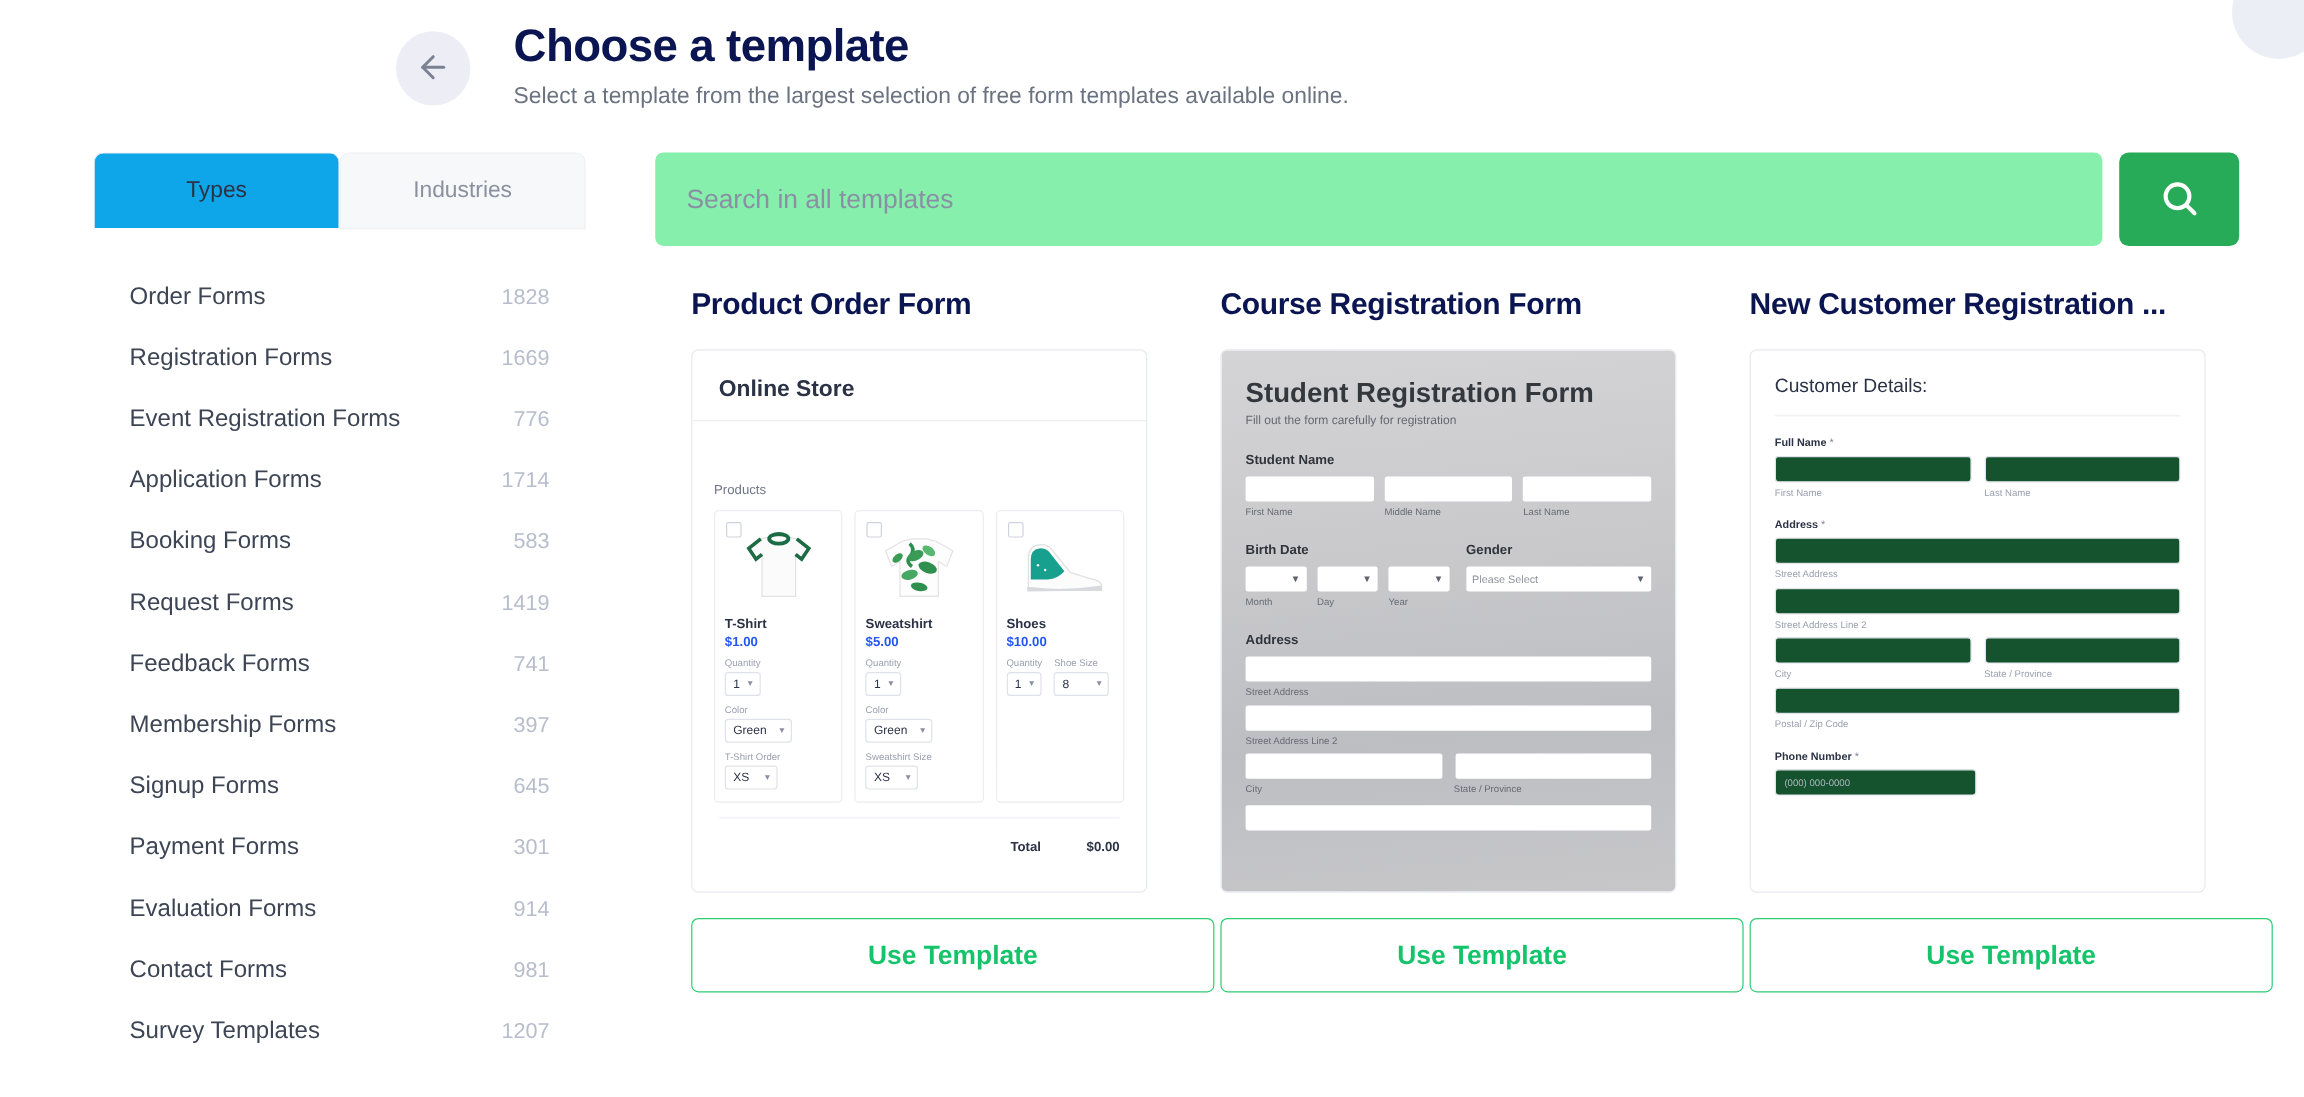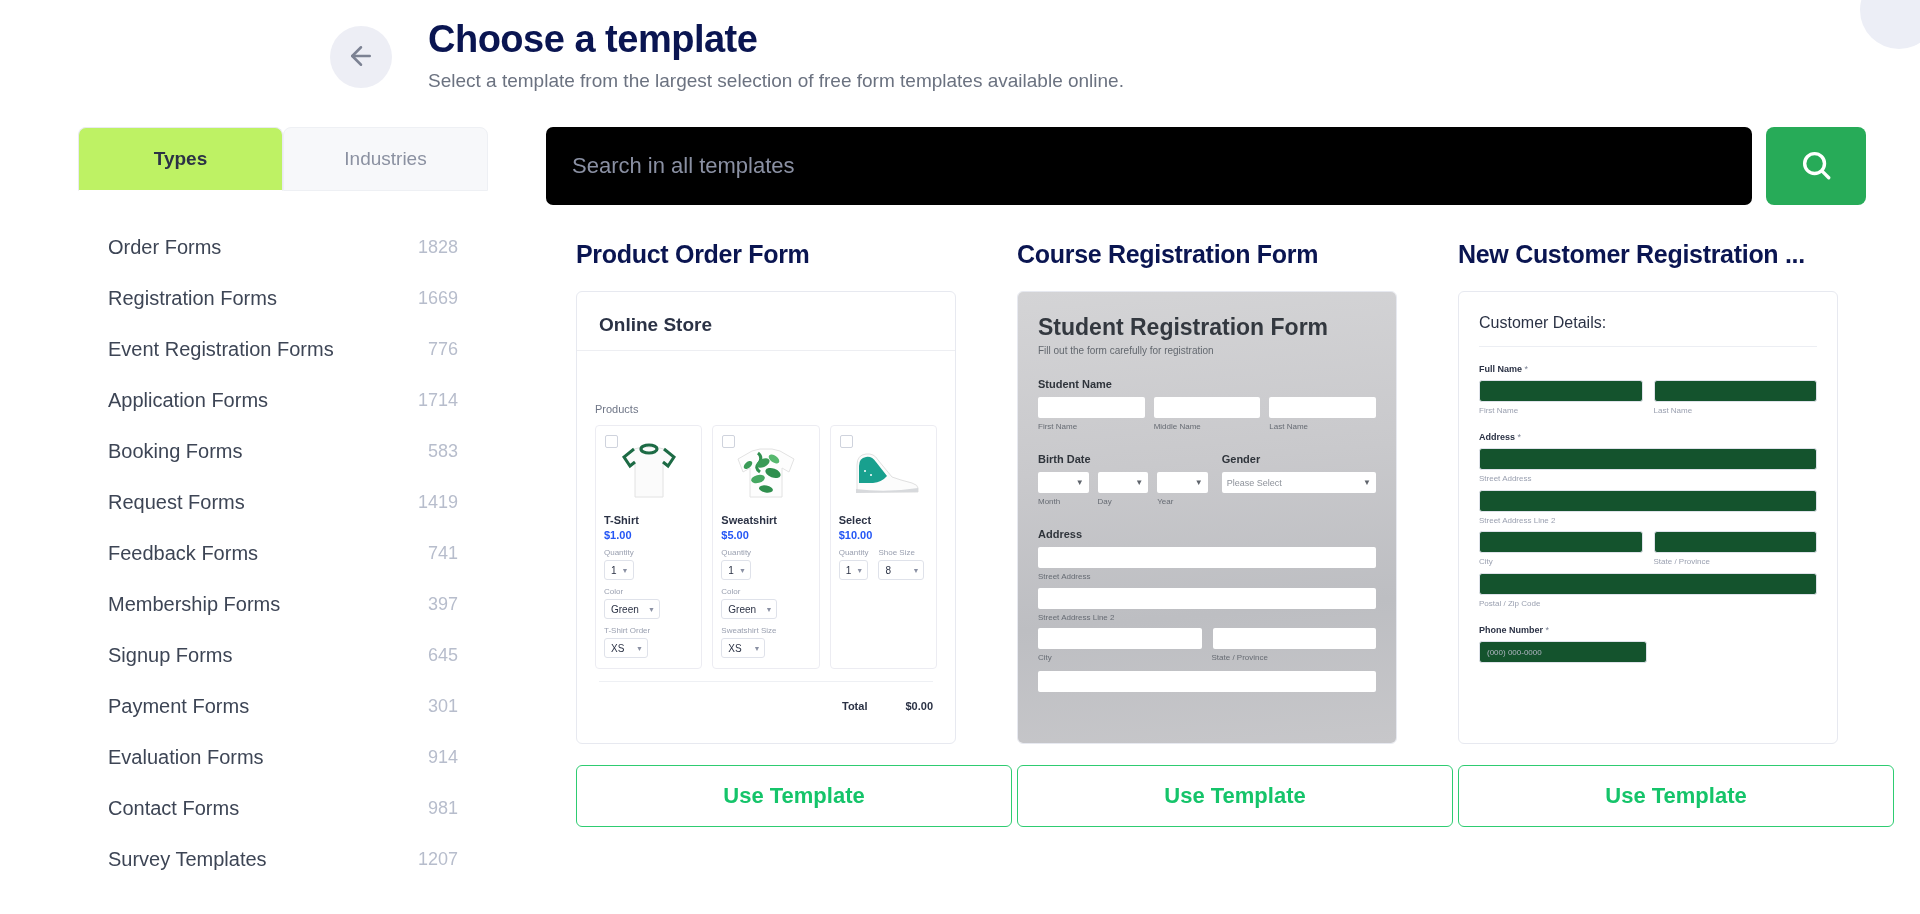--- a/index.html
+++ b/index.html
@@ -39,39 +39,39 @@
 
   
   .left-panel { position:absolute; left:78px; top:127px; width:410px; bottom:0; }
   .tabs { display:flex; width:100%; height:64px; }
   .tab {
     flex:1; display:flex; align-items:center; justify-content:center;
     font-size:19px; cursor:pointer;
     border-top-left-radius:8px; border-top-right-radius:8px;
   }
   .tab.active {
-    background:#bef264; color:#2b3245; font-weight:bold;
+    background:#0ea5e9; color:#2b3245; font-weight:normal;
     border:1px solid #e9eaf0; border-bottom:1px solid #ffffff;
   }
   .tab.inactive {
     background:#f7f8fa; color:#8b91a1; border:1px solid #eef0f4;
   }
   .cat-list { width:100%; padding-top:31px; }
   .cat-row {
     display:flex; align-items:center; justify-content:space-between;
     height:51px; padding:0 30px 0 30px; cursor:pointer;
   }
   .cat-label { font-size:20px; color:#3d4555; white-space:nowrap; }
   .cat-count { font-size:18px; color:#b7bdcc; }
 
   
   .search-wrap { position:absolute; left:546px; top:127px; width:1320px; height:78px; }
   .search-input {
     position:absolute; left:0; top:0; width:1206px; height:78px;
-    background:#000000; border:none; border-radius:7px;
+    background:#86efac; border:none; border-radius:7px;
     font-size:22px; color:#6b7280; padding:0 26px;
     font-family:"Liberation Sans", sans-serif; outline:none;
   }
   .search-input::placeholder { color:#8a90a3; }
   .search-btn {
     position:absolute; right:0; top:0; width:100px; height:78px;
     background:#27ab58; border:none; border-radius:8px; cursor:pointer;
     display:flex; align-items:center; justify-content:center;
   }
   .search-btn svg { width:34px; height:34px; }
@@ -330,21 +330,21 @@
             <div class="chk"></div>
             <div class="prod-img">
               <svg width="80" height="52" viewBox="0 0 80 52">
                 <path d="M14 40 L14 20 q0-10 9-11 q8-1 12 6 l14 17 q8 3 20 6 q6 2 6 5 l0 4 L14 47 Z" fill="#fcfcfc" stroke="#e0e0e0" stroke-width="1"></path>
                 <path d="M16 38 L16 21 q0-8 7-9 q6-1 10 5 l11 14 q-5 6 -14 7 Z" fill="#18a08e"></path>
                 <path d="M13 44 q30 4 62 -1 l0 4 L13 48 Z" fill="#d7d9dc"></path>
                 <circle cx="22" cy="26" r="1" fill="#fff"></circle>
                   <circle cx="28" cy="30" r="1" fill="#fff"></circle>
               </svg>
             </div>
-            <div class="prod-name">Select</div>
+            <div class="prod-name">Shoes</div>
             <div class="prod-price">$10.00</div>
             <div style="display:flex;gap:10px">
               <div>
                 <div class="fld-lbl">Quantity</div>
                 <div class="sel">
                   <span>1</span>
                     <span class="cv">▼</span>
                 </div>
               </div>
               <div>

